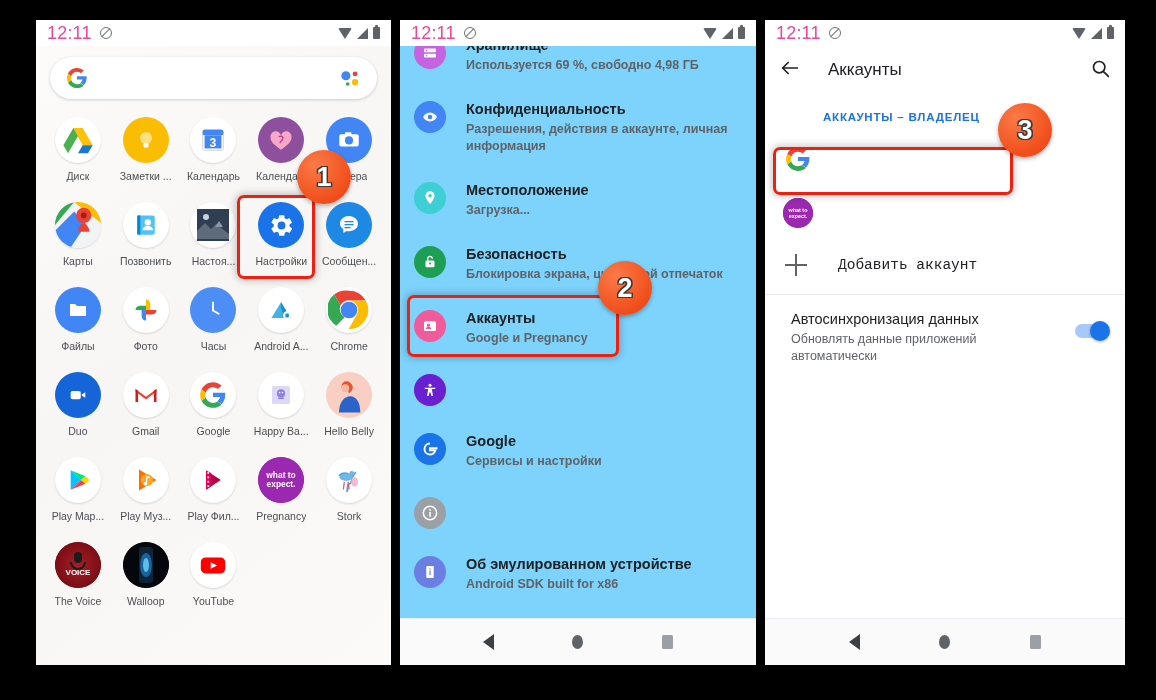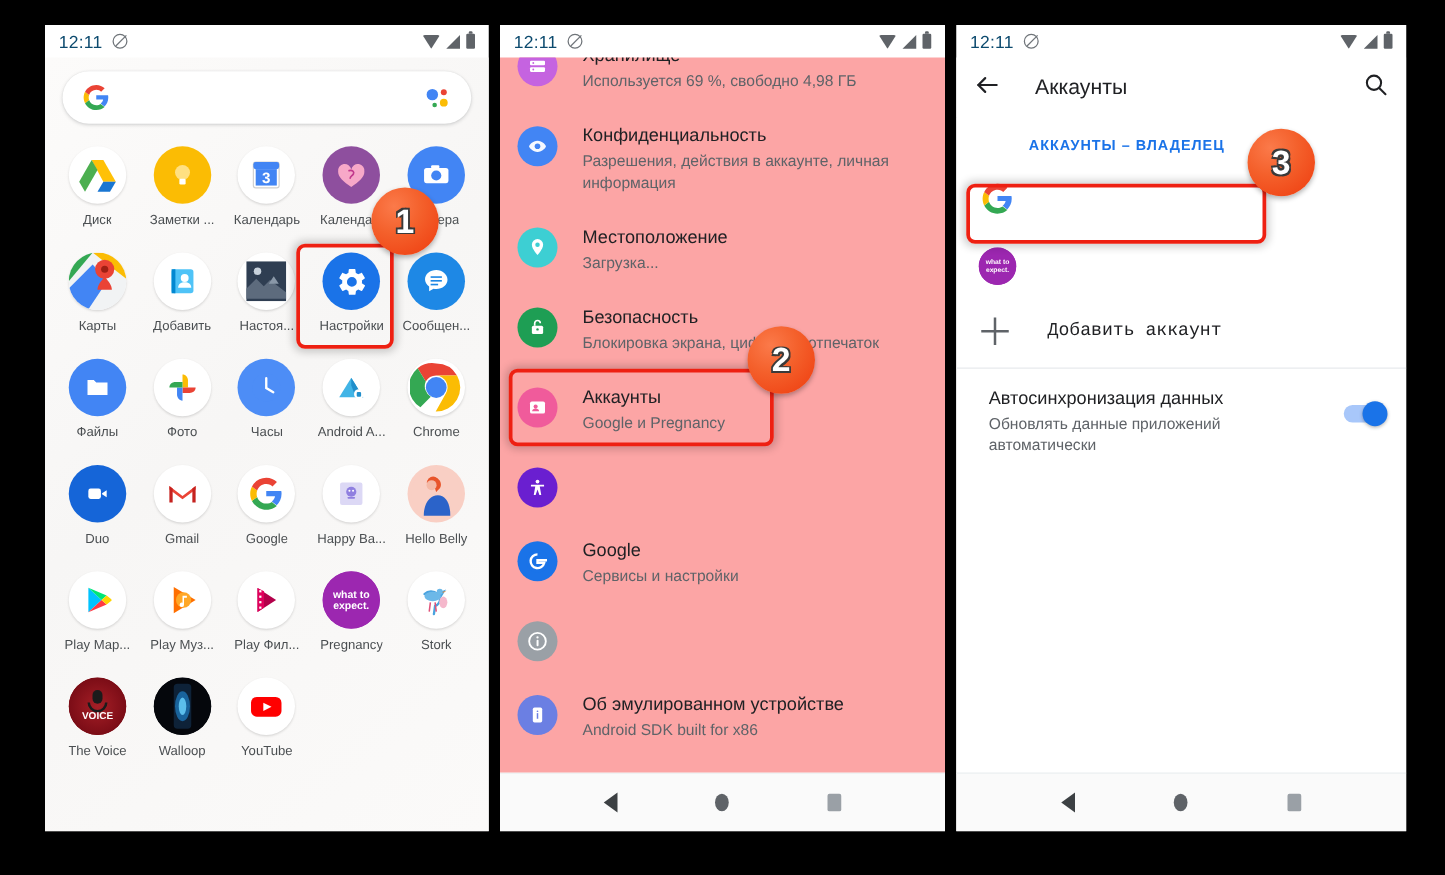--- a/index.html
+++ b/index.html
@@ -20,21 +20,21 @@
   #phone1 { left: 36px;  top: 20px; width: 355px; height: 645px; }
   #phone2 { left: 400px; top: 20px; width: 356px; height: 645px; }
   #phone3 { left: 765px; top: 20px; width: 360px; height: 645px; }
 
   
   .statusbar {
     height: 26px; display: flex; align-items: center;
     padding: 0 11px; font-size: 12.5px; color: #3c4043;
     letter-spacing: .2px;
   }
-  .sb-time { font-size: 14px; color:#0c4a6e; }
+  .sb-time { font-size: 18px; color:#ec4899; }
   .sb-dnd { margin-left: 8px; width: 12px; height: 12px; position: relative;
             border: 1.4px solid #70757a; border-radius: 50%; }
   .sb-dnd:after { content:""; position:absolute; left:-0.5px; top:4.2px;
             width: 12px; height:1.4px; background:#70757a; transform: rotate(-45deg); }
   .sb-right { margin-left: auto; display: flex; align-items: center; gap: 5px; }
   .ico-wifi { width: 0; height: 0; border-left: 7.5px solid transparent;
               border-right: 7.5px solid transparent; border-top: 11px solid #5f6368;
               border-radius: 2px; }
   .ico-sig  { width: 0; height: 0; border-left: 11px solid transparent;
               border-bottom: 11px solid #5f6368; }
@@ -66,21 +66,21 @@
              display:flex; align-items:center; justify-content:center;
              overflow:hidden; position: relative; }
   .app-ico.white { background:#fff; box-shadow: 0 1px 2px rgba(0,0,0,.14); }
   .app-lbl { margin-top: 7px; font-size: 10.5px; color: #4b4f52;
              max-width: 66px; white-space: nowrap; overflow: hidden;
              text-overflow: clip; text-align: center; }
 
   
   .settings {
     height: calc(100% - 26px - 47px);
-    background: #fca5a5; overflow: hidden; position: relative;
+    background: #7dd3fc; overflow: hidden; position: relative; font-weight: bold;
   }
   .srow { display: flex; padding: 13px 16px 13px 14px; align-items: flex-start; }
   .srow.clip-top { padding-top: 0; margin-top: -10px; }
   .s-ico { width: 32px; height: 32px; border-radius: 50%; flex: 0 0 32px;
            display:flex; align-items:center; justify-content:center; margin-top: 1px; }
   .s-txt { margin-left: 20px; padding-right: 4px; }
   .s-title { font-size: 14.5px; color: #202124; line-height: 19px; }
   .s-sub { font-size: 12.5px; color: #5f6368; line-height: 17px; margin-top: 2px; }
 
   
@@ -245,21 +245,21 @@
 
         <div class="app">
           <div class="app-ico white">
             <svg viewBox="0 0 32 32" width="28" height="28">
               <rect x="6" y="5" width="20" height="22" rx="2.5" fill="#4fc3f7"></rect>
               <rect x="6" y="5" width="3.5" height="22" fill="#0288d1"></rect>
               <circle cx="18" cy="13" r="3.6" fill="#fff"></circle>
               <path d="M12 22c0-3.4 2.7-5 6-5s6 1.6 6 5z" fill="#fff"></path>
             </svg>
           </div>
-          <div class="app-lbl">Добавить</div>
+          <div class="app-lbl">Позвонить</div>
         </div>
 
         <div class="app">
           <div class="app-ico white">
             <svg viewBox="0 0 32 32" width="32" height="32">
               <rect width="32" height="32" fill="#2f3e52"></rect>
               <path d="M0 22 8 14l6 6 5-5 13 10v5H0z" fill="#5d6b7d"></path>
               <circle cx="9" cy="8" r="3" fill="#c8d2dc"></circle>
               <path d="M18 18l4-6 4 6z" fill="#8a98a8"></path>
             </svg>

